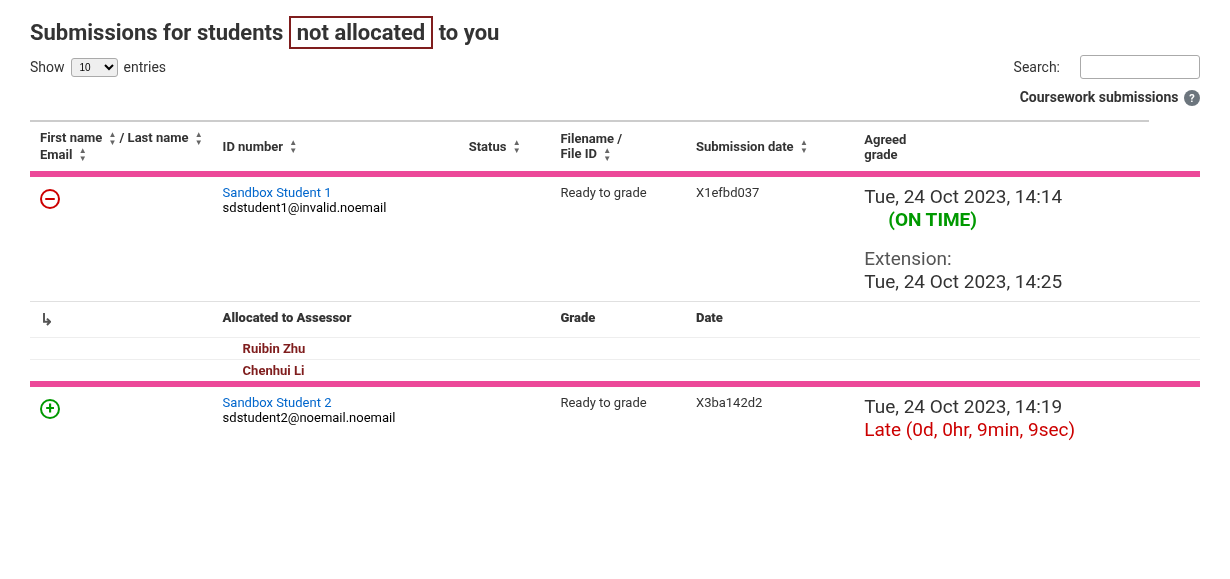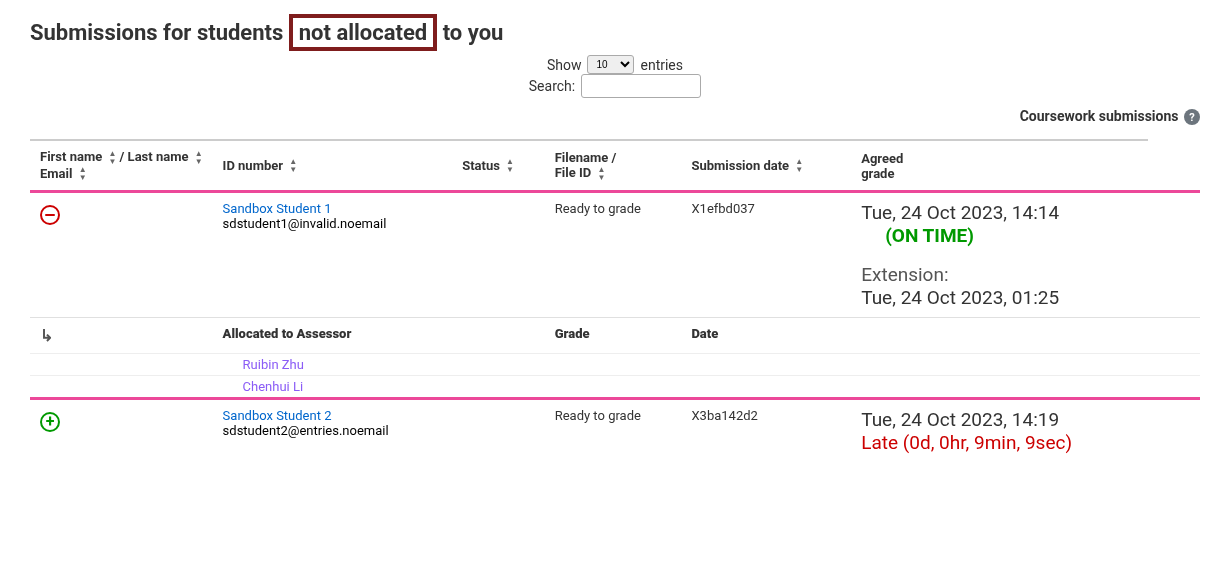--- a/index.html
+++ b/index.html
@@ -9,46 +9,45 @@
       color: #333;
       background: #fff;
       padding: 20px 30px;
     }
     .page-title {
       font-size: 22px;
       font-weight: bold;
       margin-bottom: 10px;
     }
     .highlighted {
-      border: 4px solid #7f1d1d;
+      border: 2px solid #7f1d1d;
       padding: 2px 6px;
       font-weight: bold;
     }
     .controls-row {
       display: flex;
       align-items: center;
       justify-content: space-between;
       margin-bottom: 10px;
-      flex-direction: column;
     }
     .show-entries {
       display: flex;
       align-items: center;
       gap: 6px;
     }
     .show-entries select {
       padding: 2px 4px;
       border: 1px solid #aaa;
       border-radius: 3px;
       font-size: 10px;
     }
     .search-area {
       display: flex;
       align-items: center;
-      gap: 6px;
+      gap: 20px;
     }
     .search-area input {
       border: 1px solid #aaa;
       padding: 3px 6px;
       font-size: 14px;
       border-radius: 3px;
       width: 120px;
     }
     .coursework-header {
       text-align: right;
@@ -92,21 +91,21 @@
       margin-left: 3px;
       color: #666;
       line-height: 1;
     }
     tbody td {
       padding: 8px 10px;
       vertical-align: top;
       font-size: 13px;
     }
     tr.student-row td {
-      border-top: 3px solid #ec4899;
+      border-top: 6px solid #ec4899;
     }
     .student-name-link {
       color: #0066cc;
       text-decoration: none;
       display: block;
     }
     .student-email {
       color: #000000;
       font-size: 13px;
     }
@@ -168,22 +167,23 @@
       color: #333;
       padding: 8px 10px;
       border-top: 1px solid #e0e0e0;
     }
     .allocated-arrow {
       color: #555;
       font-size: 16px;
       padding-right: 4px;
     }
     .assessor-link {
-      color: #8b5cf6;
+      color: #7f1d1d;
       text-decoration: none;
+      font-weight: bold;
     }
     .assessor-row td {
       padding: 3px 10px 3px 30px;
       border-top: 1px solid #eee;
     }
     .icon-cell {
       width: 30px;
       vertical-align: top;
       padding-top: 10px;
     }
@@ -273,21 +273,21 @@
         <span class="student-email">sdstudent1@invalid.noemail</span>
       </td>
       <td></td>
       <td>Ready to grade</td>
       <td>X1efbd037</td>
       <td>
         <div class="submission-date-block">
           <div>Tue, 24 Oct 2023, 14:14</div>
           <div class="on-time">(ON TIME)</div>
           <div class="extension-label">Extension:</div>
-          <div>Tue, 24 Oct 2023, 01:25</div>
+          <div>Tue, 24 Oct 2023, 14:25</div>
         </div>
       </td>
       <td></td>
     </tr>
 
     <tr class="allocated-header-row">
       <td>
         <span class="allocated-arrow">↳</span>
       </td>
       <td><strong>Allocated to Assessor</strong></td>
@@ -321,21 +321,21 @@
       <td></td>
       <td></td>
     </tr>
 
     <tr class="student-row">
       <td class="icon-cell">
         <span class="status-icon-green"></span>
       </td>
       <td>
         <a href="#" class="student-name-link">Sandbox Student 2</a>
-        <span class="student-email">sdstudent2@entries.noemail</span>
+        <span class="student-email">sdstudent2@noemail.noemail</span>
       </td>
       <td></td>
       <td>Ready to grade</td>
       <td>X3ba142d2</td>
       <td>
         <div class="submission-date-block">
           <div>Tue, 24 Oct 2023, 14:19</div>
           <div class="late">Late (0d, 0hr, 9min, 9sec)</div>
         </div>
       </td>

